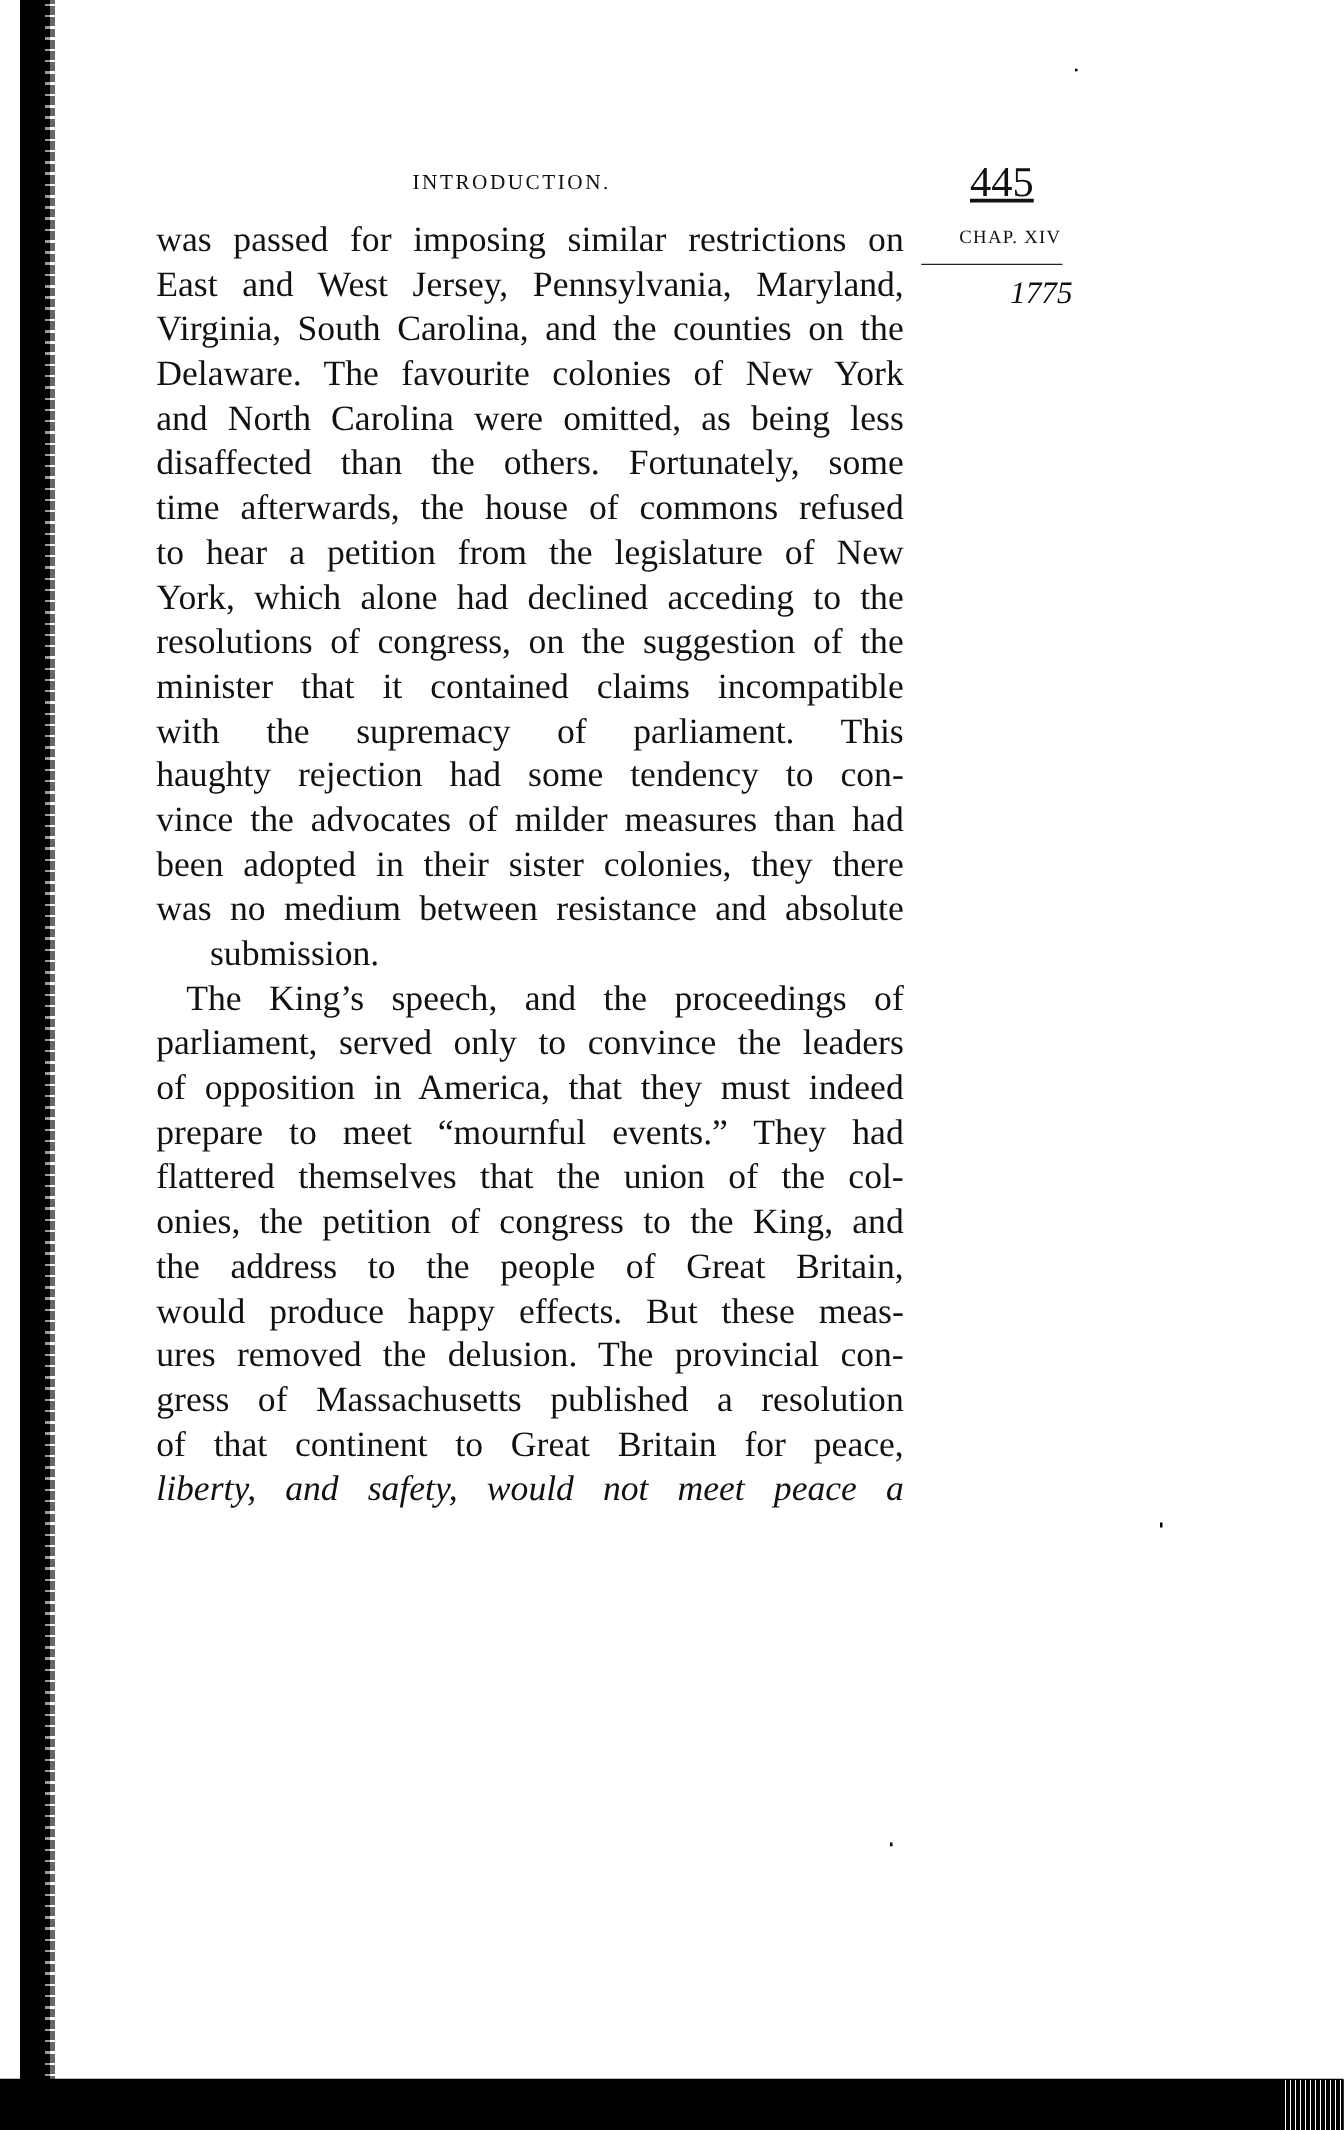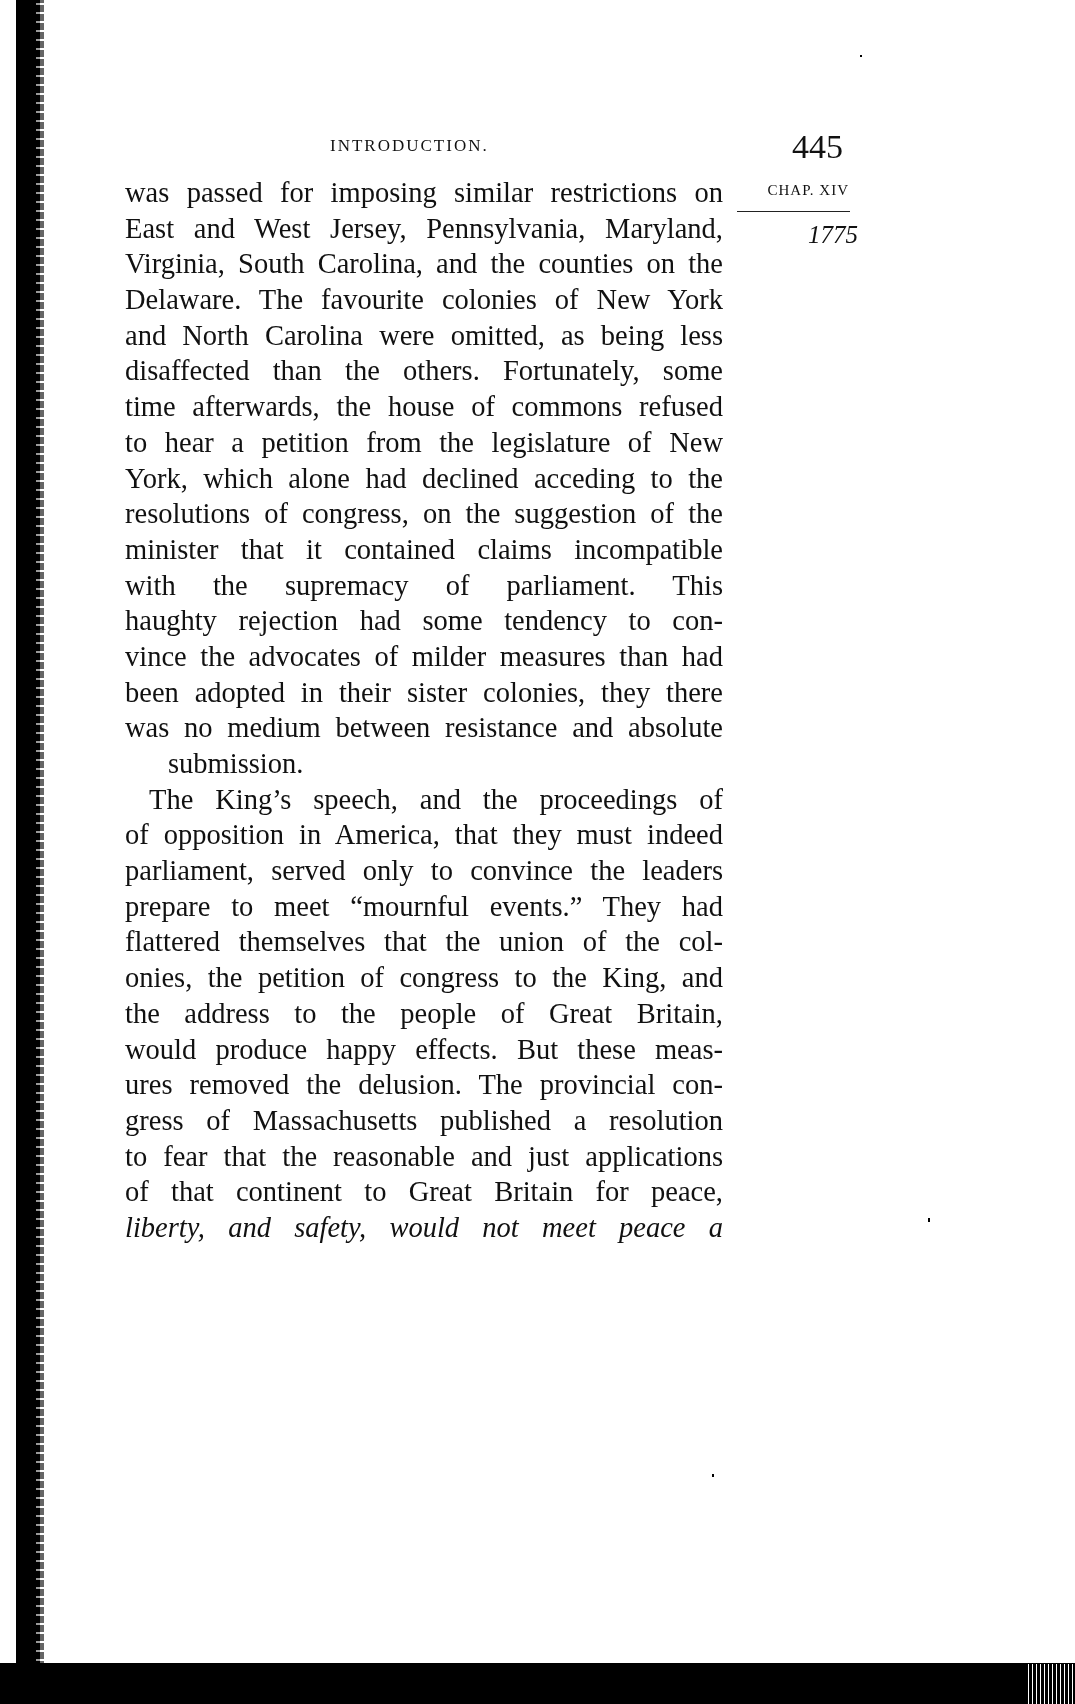--- a/index.html
+++ b/index.html
@@ -5,21 +5,21 @@
     html, body { margin: 0; padding: 0; background: #ffffff; }
     body { width: 1075px; height: 1704px; position: relative; overflow: hidden;
            font-family: "Liberation Serif", "DejaVu Serif", serif; color: #111; }
     .binding-left { position: absolute; left: 16px; top: 0; width: 24px; height: 1704px; background: #000; }
     .binding-left-fade { position: absolute; left: 36px; top: 0; width: 8px; height: 1704px;
            background: repeating-linear-gradient(180deg, #000 0 3px, #fff 3px 5px, #000 5px 9px); opacity: .6; }
     .binding-bottom { position: absolute; left: 0; top: 1663px; width: 1075px; height: 41px; background: #000; }
     .binding-bottom-fade { position: absolute; right: 0; top: 1664px; width: 50px; height: 40px;
            background: repeating-linear-gradient(90deg, #000 0 3px, #fff 3px 4px); }
     .running-head { position: absolute; left: 330px; top: 136px; font-size: 17px; letter-spacing: 2px; text-align: center; }
-    .page-number { position: absolute; left: 792px; top: 128px; font-size: 34px; }
+    .page-number { position: absolute; left: 776px; top: 128px; font-size: 34px; text-decoration: underline; }
     .margin-chap { position: absolute; left: 737px; top: 182px; width: 112px; text-align: right;
            font-size: 15px; letter-spacing: 1px; }
     .margin-rule { position: absolute; left: 737px; top: 211px; width: 113px; height: 1px; background: #222; }
     .margin-year { position: absolute; left: 777px; top: 221px; width: 112px; text-align: center;
            font-size: 25px; font-style: italic; }
     .body-text { position: absolute; left: 125px; top: 175px; width: 598px; }
     .line { height: 35.7px; line-height: 35.7px; font-size: 28.5px; white-space: nowrap;
             text-align: justify; text-align-last: justify; }
     .line.last { text-align-last: left; margin-left: 43px; }
     .line.indent { padding-left: 24px; }
@@ -56,30 +56,29 @@
     <div class="line">minister that it contained claims incompatible</div>
     <div class="line">with the supremacy of parliament.  This</div>
     <div class="line">haughty rejection had some tendency to con-</div>
     <div class="line">vince the advocates of milder measures than had</div>
     <div class="line">been adopted in their sister colonies, they there</div>
     <div class="line">was no medium between resistance and absolute</div>
     <div class="line last">submission.</div>
   </div>
   <div>
     <div class="line indent">The King’s speech, and the proceedings of</div>
+    <div class="line">parliament, served only to convince the leaders</div>
     <div class="line">of opposition in America, that they must indeed</div>
-    <div class="line">parliament, served only to convince the leaders</div>
     <div class="line">prepare to meet “mournful events.”  They had</div>
     <div class="line">flattered themselves that the union of the col-</div>
     <div class="line">onies, the petition of congress to the King, and</div>
     <div class="line">the address to the people of Great Britain,</div>
     <div class="line">would produce happy effects.  But these meas-</div>
     <div class="line">ures removed the delusion.  The provincial con-</div>
     <div class="line">gress of Massachusetts published a resolution</div>
-    <div class="line">to fear that the reasonable and just applications</div>
     <div class="line">of that continent to Great Britain for peace,</div>
     <div class="line italic">liberty, and safety, would not meet peace a</div>
   </div>
 </div>
 
 <div class="speck" style="left:860px;top:55px;width:2px;height:2px;"></div>
 <div class="speck" style="left:928px;top:1218px;"></div>
 <div class="speck" style="left:712px;top:1474px;width:2px;height:3px;"></div>
 
 </body></html>

